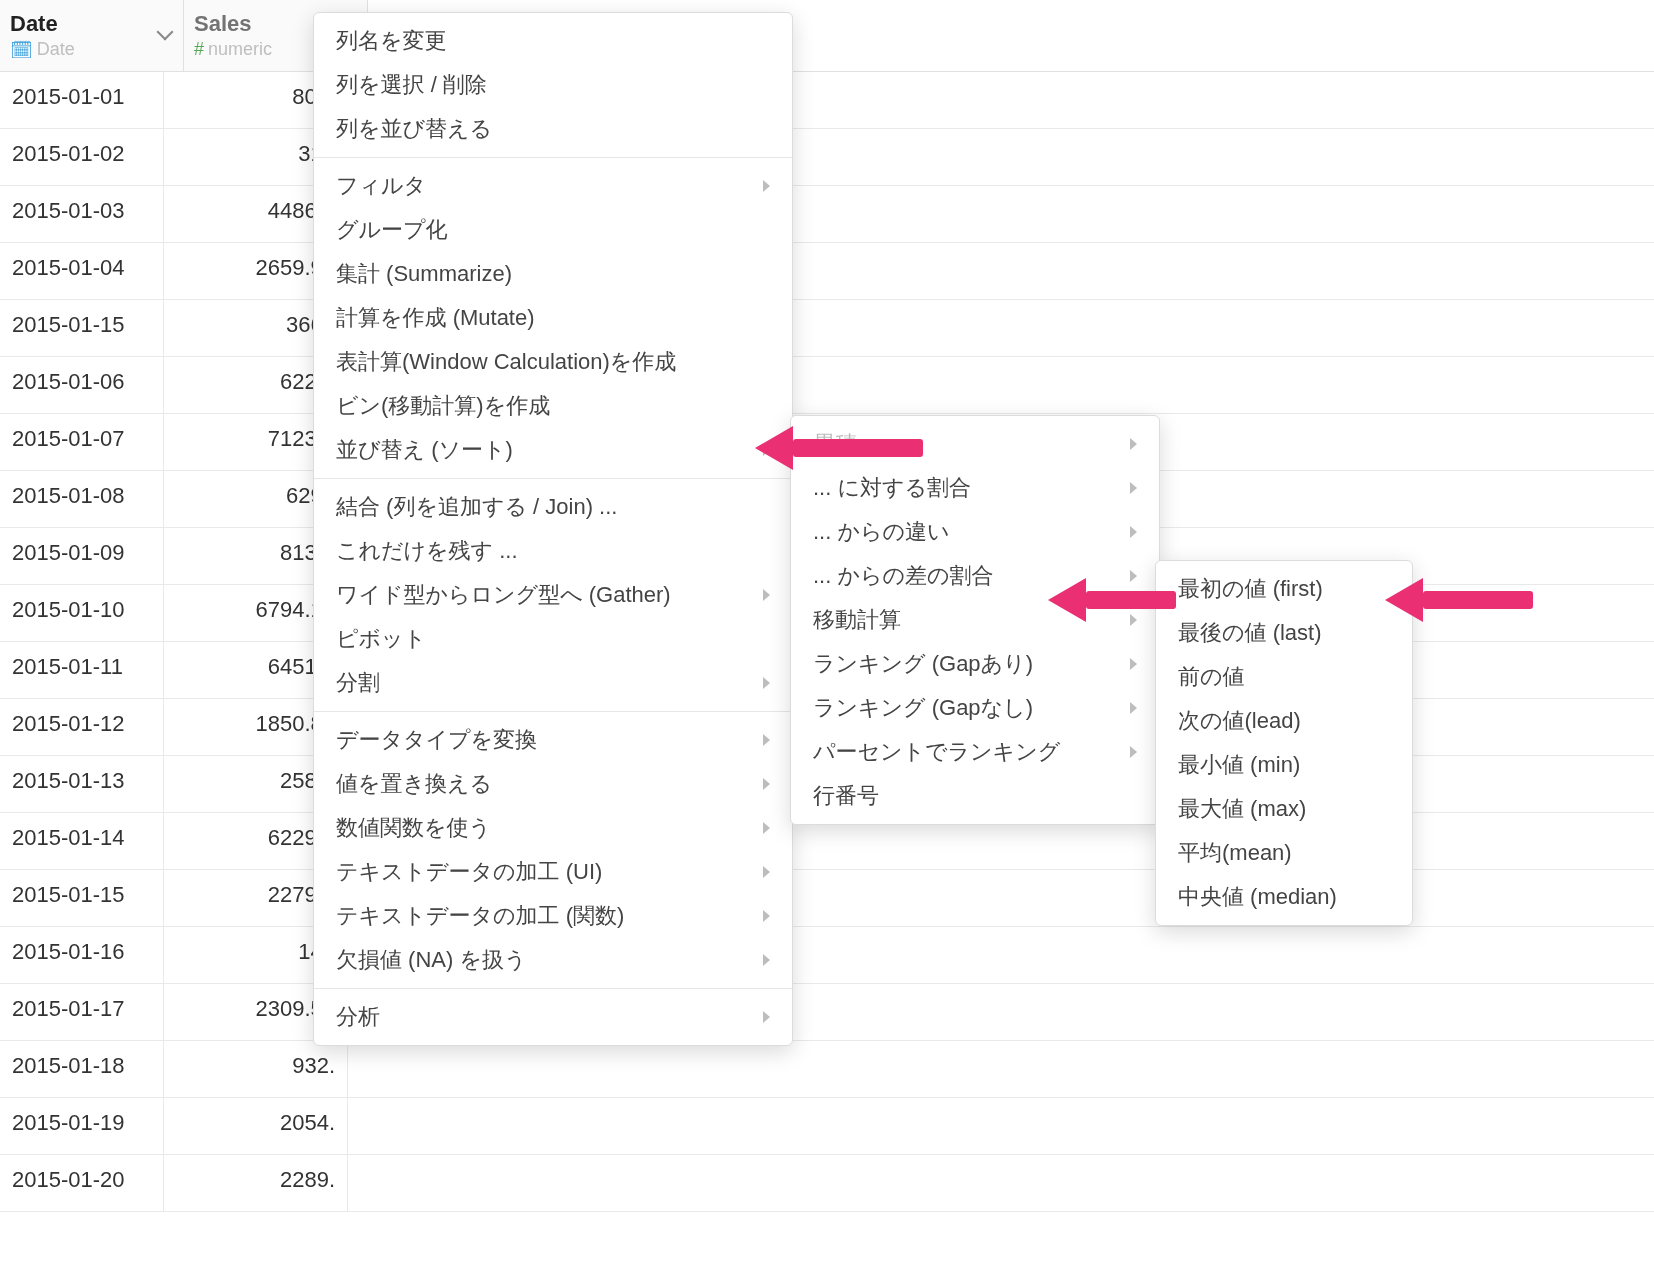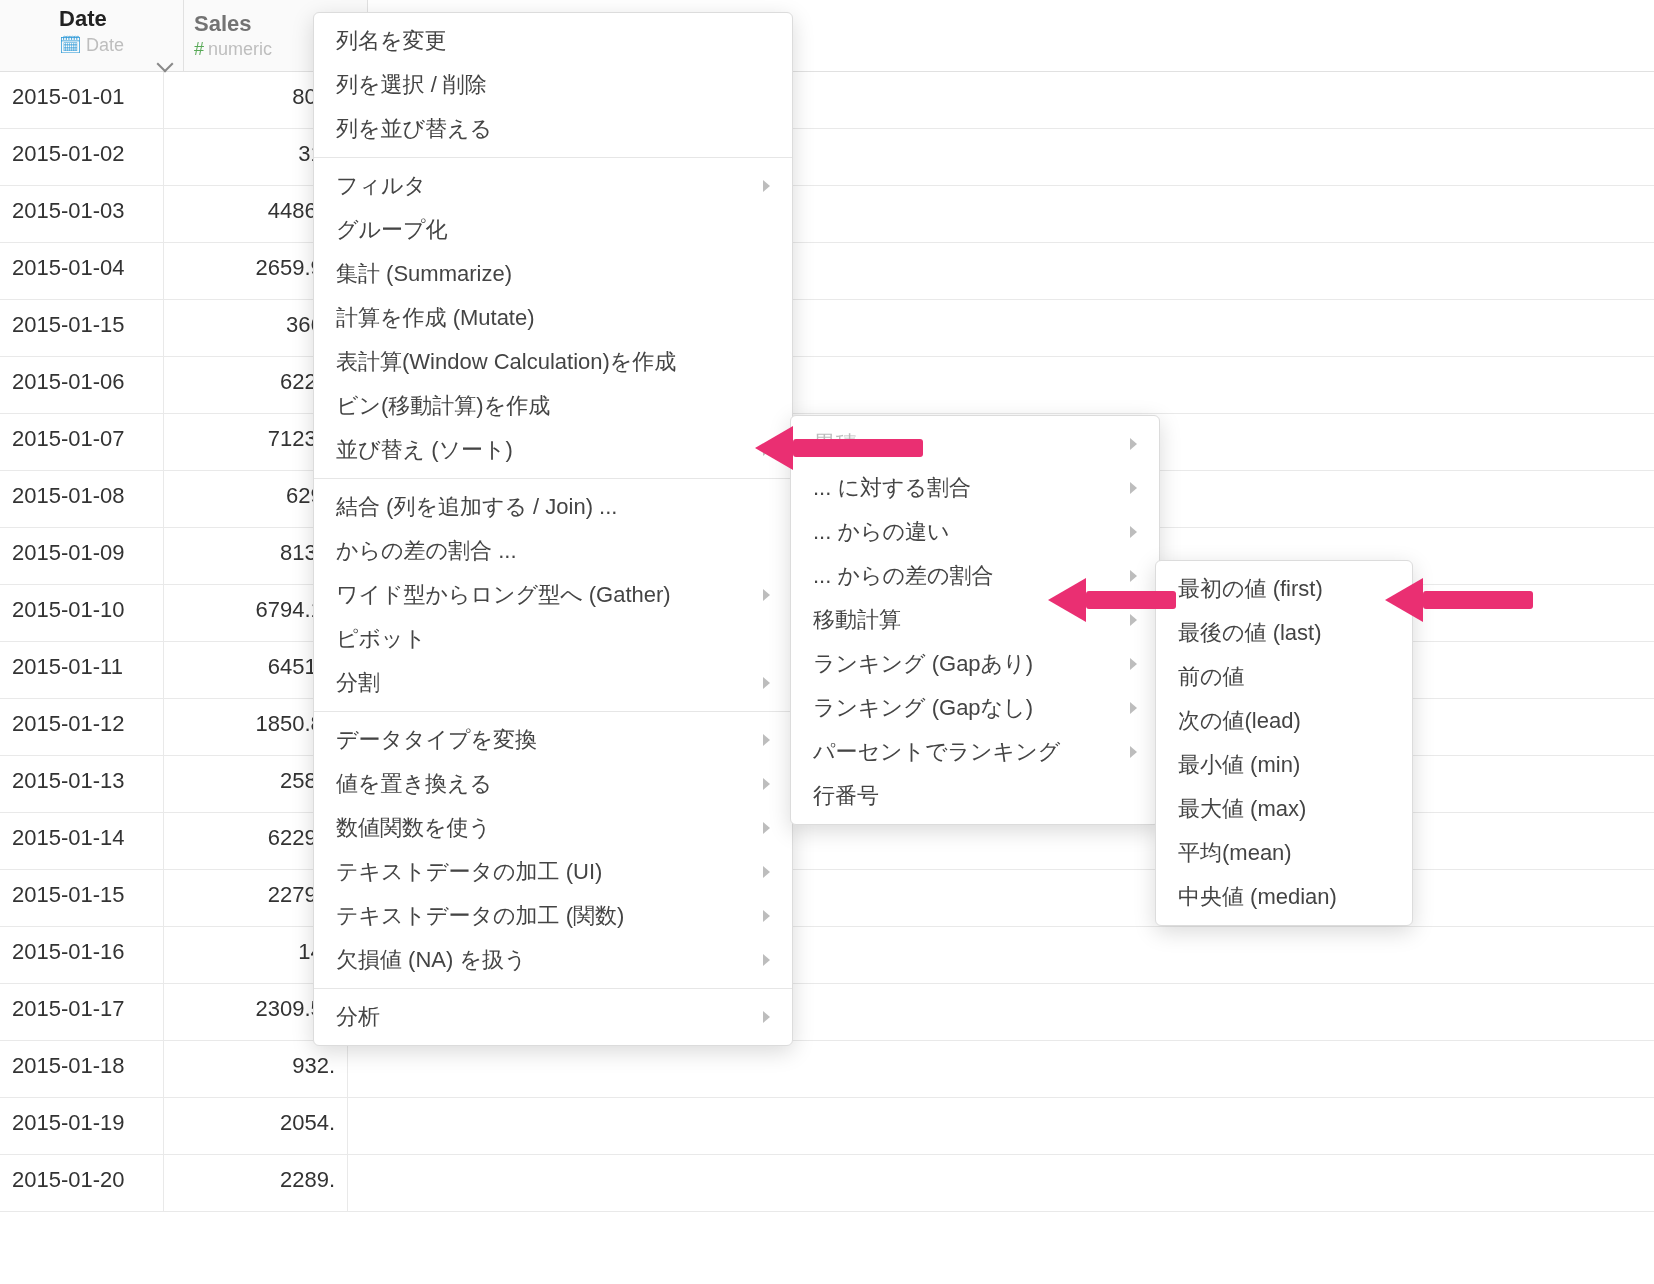--- a/index.html
+++ b/index.html
@@ -23,21 +23,21 @@
   background: #fafafa;
 }
 .head-cell .inner { display: flex; flex-direction: column; align-items: flex-start; }
 .head-name { font-weight: 600; color: #737373; font-size: 22px; }
 .head-type { font-size: 18px; color: #bebebe; margin-top: 2px; display: flex; align-items: center; gap: 4px; }
 .head-chevron { margin-left: auto; margin-right: 2px; }
 .head-cell.date .head-name { color: #222; }
 .type-icon.date { color: #2294d6; }
 .type-icon.num { color: #58a957; }
 
-.col-date { width: 184px; flex-direction: column; }
+.col-date { width: 184px; }
 .col-sales { width: 184px; }
 .col-rest { flex: 1; background: #fff; border-right: none; }
 
 .body-row { display: flex; height: 57px; border-bottom: 1px solid #e9e9e9; }
 .body-cell { padding: 12px 12px; border-right: 1px solid #e9e9e9; font-size: 22px; }
 .body-cell.date { width: 164px; text-align: left; }
 .body-cell.sales { width: 184px; text-align: right; }
 .body-cell.rest { flex: 1; border-right: none; }
 
 
@@ -275,21 +275,21 @@
       <div class="item has-sub">
         <span>並び替え (ソート)</span>
       </div>
     </div>
   <hr>
   <div id="m1g3">
       <div class="item">
         <span>結合 (列を追加する / Join) ...</span>
       </div>
       <div class="item">
-        <span>からの差の割合 ...</span>
+        <span>これだけを残す ...</span>
       </div>
       <div class="item has-sub">
         <span>ワイド型からロング型へ (Gather)</span>
       </div>
       <div class="item">
         <span>ピボット</span>
       </div>
       <div class="item has-sub">
         <span>分割</span>
       </div>

